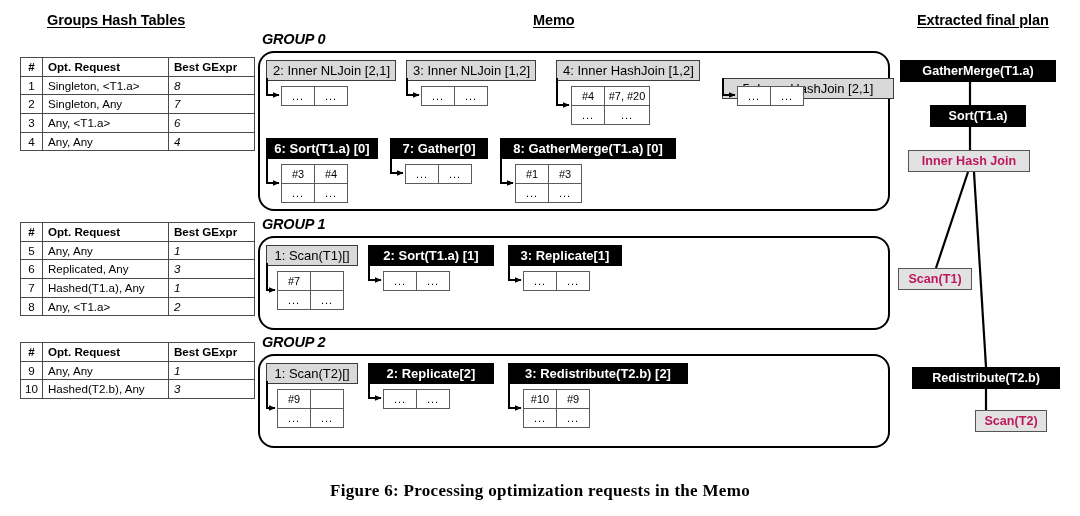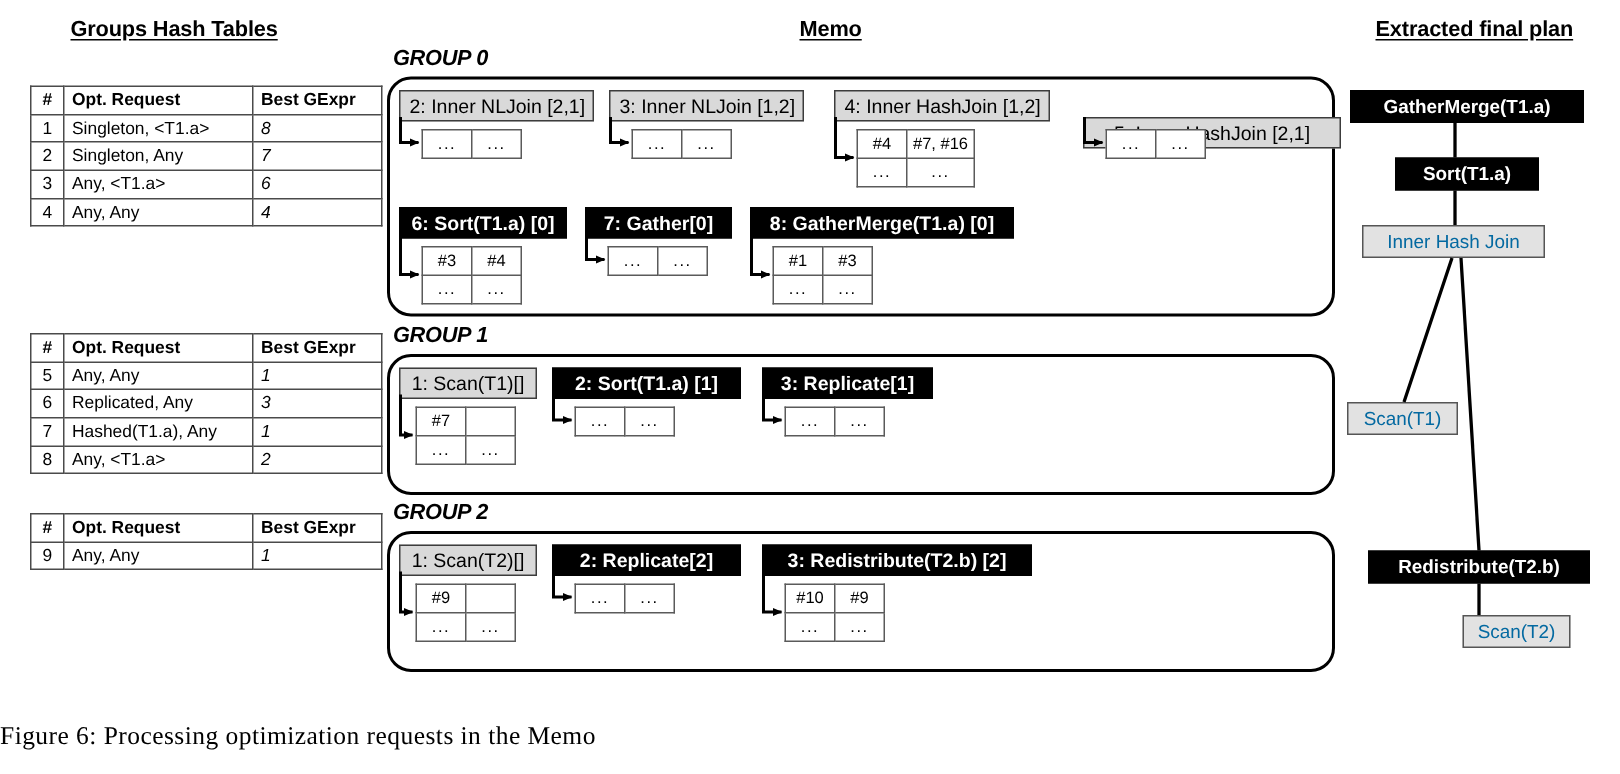--- a/index.html
+++ b/index.html
@@ -121,33 +121,33 @@
     padding: 0 8px;
   }
   .plan-node.dark {
     background: #000;
     color: #fff;
     font-weight: bold;
     border: 1.6px solid #000;
   }
   .plan-node.light {
     background: #e2e2e2;
-    color: #0369a1;
-    font-weight: normal;
+    color: #be185d;
+    font-weight: bold;
     border: 1.6px solid #555;
   }
 
   
   .caption {
     position: absolute;
     width: 100%;
-    text-align: left;
+    text-align: center;
     font-family: "Liberation Serif", serif;
     font-size: 17px;
-    font-weight: normal;
+    font-weight: bold;
     letter-spacing: 0.3px;
   }
 
   svg.overlay {
     position: absolute;
     left: 0; top: 0;
     width: 1080px; height: 516px;
     pointer-events: none;
   }
 </style>
@@ -229,20 +229,25 @@
       <th class="c-req">Opt. Request</th>
       <th class="c-best">Best GExpr</th>
     </tr>
   </thead>
   <tbody>
     <tr>
       <td class="c-num">9</td>
       <td class="c-req">Any, Any</td>
       <td class="c-best">1</td>
     </tr>
+    <tr>
+      <td class="c-num">10</td>
+      <td class="c-req">Hashed(T2.b), Any</td>
+      <td class="c-best">3</td>
+    </tr>
   </tbody>
 </table>
 
 <div class="abs group-label" style="left:262px; top:31px;">GROUP 0</div>
 <div class="abs group-box" style="left:258px; top:51px; width:632px; height:160px;"></div>
 
 <div class="abs group-label" style="left:262px; top:216px;">GROUP 1</div>
 <div class="abs group-box" style="left:258px; top:236px; width:632px; height:94px;"></div>
 
 <div class="abs group-label" style="left:262px; top:334px;">GROUP 2</div>
@@ -266,21 +271,21 @@
     <td class="dots">...</td>
   </tr>
 </tbody>
   </table>
 
 <div class="gexpr-header light" style="left:556px; top:60px; width:144px;">4: Inner HashJoin [1,2]</div>
 <table class="mini" style="left:571px; top:86px;">
   <tbody>
       <tr>
     <td>#4</td>
-    <td class="wide">#7, #16</td>
+    <td class="wide">#7, #20</td>
   </tr>
   <tr>
     <td class="dots">...</td>
     <td class="dots wide">...</td>
   </tr>
 </tbody>
   </table>
 
 <div class="gexpr-header light" style="left:722px; top:62px; width:172px;margin-top:16px;">5: Inner HashJoin [2,1]</div>
 <table class="mini" style="left:737px; top:86px;">

